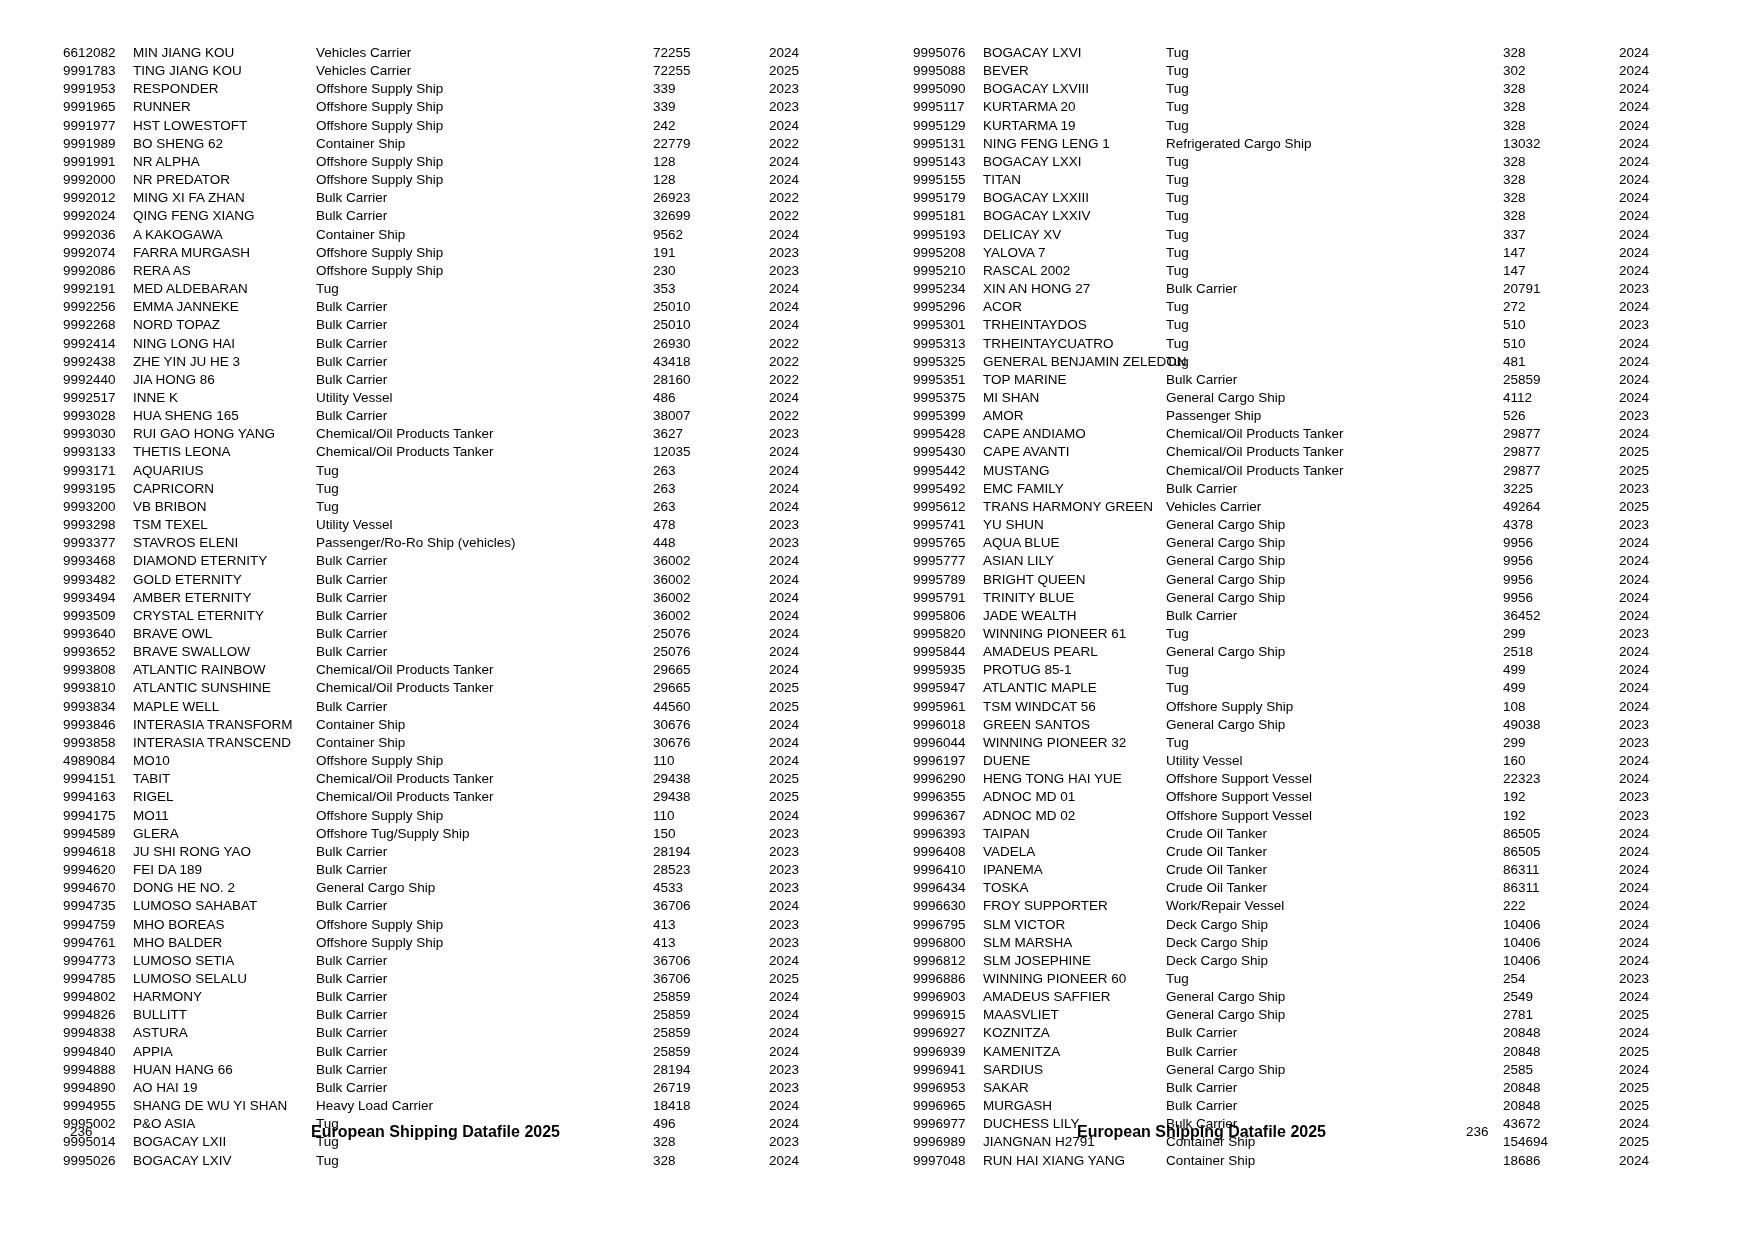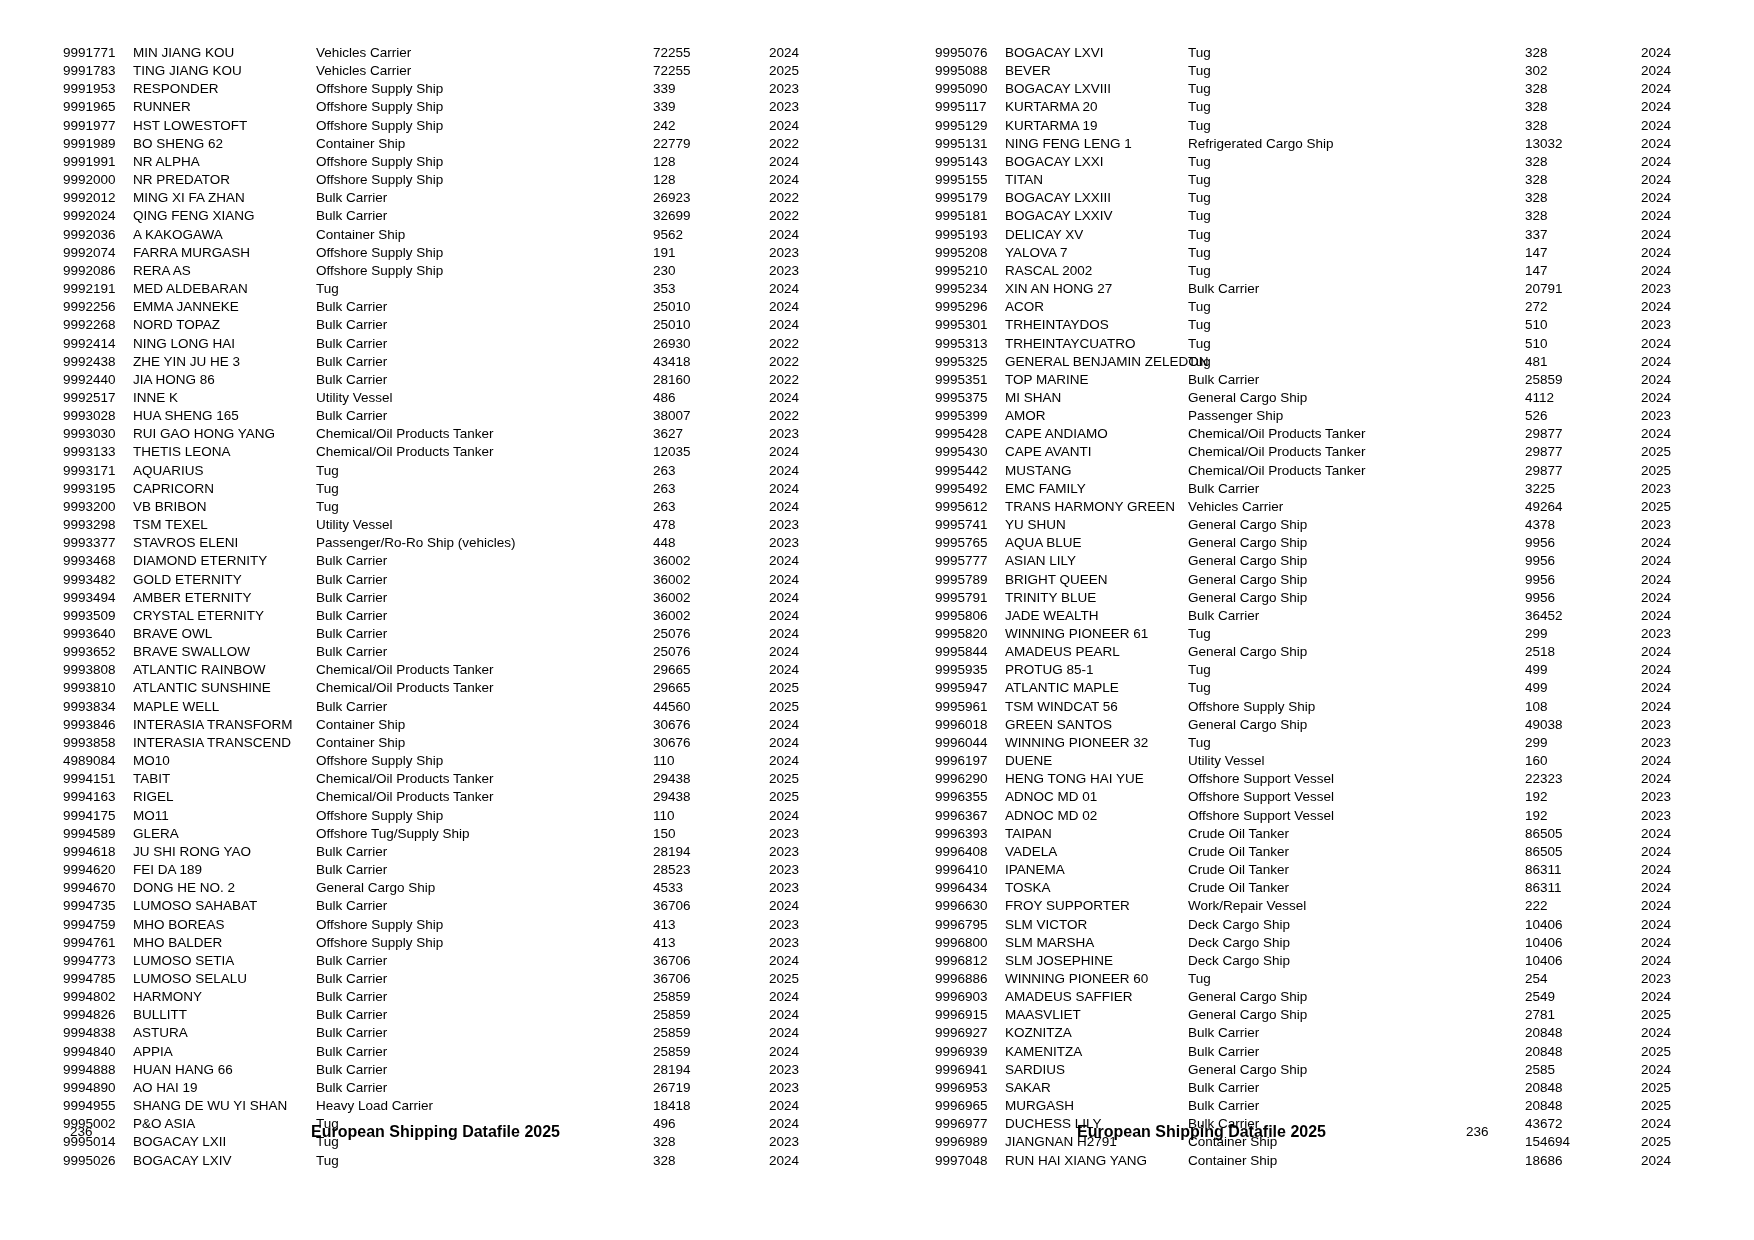--- a/index.html
+++ b/index.html
@@ -5,41 +5,41 @@
   html,body{margin:0;padding:0;}
   body{
     width:1754px;height:1240px;position:relative;
     background:#ffffff;color:#000000;
     font-family:"Liberation Sans","DejaVu Sans",sans-serif;
     font-size:13.5px;
     overflow:hidden;
   }
   .half{position:absolute;top:44px;width:760px;}
   .half-left{left:63px;}
-  .half-right{left:935px;}
+  .half-right{left:913px;}
   .row{
     display:grid;
     grid-template-columns:70px 183px 337px 116px 54px;
     height:18.16px;line-height:18.16px;
     white-space:nowrap;
   }
   .cell{overflow:visible;white-space:nowrap;}
   .footer{position:absolute;top:1122px;height:20px;line-height:20px;}
   .footer-num-left{left:70px;}
   .footer-num-right{left:1466px;}
   .footer-title{font-weight:bold;font-size:16px;width:300px;text-align:right;}
   .footer-title-left{left:260px;}
   .footer-title-right{left:1026px;}
 </style>
 </head>
 <body>
 
 <div class="half half-left" id="table-left">
     <div class="row">
-      <span class="cell c0">9991771</span>
+      <span class="cell c0">6612082</span>
       <span class="cell c1">MIN JIANG KOU</span>
       <span class="cell c2">Vehicles Carrier</span>
       <span class="cell c3">72255</span>
       <span class="cell c4">2024</span>
     </div>
     <div class="row">
       <span class="cell c0">9991783</span>
       <span class="cell c1">TING JIANG KOU</span>
       <span class="cell c2">Vehicles Carrier</span>
       <span class="cell c3">72255</span>

